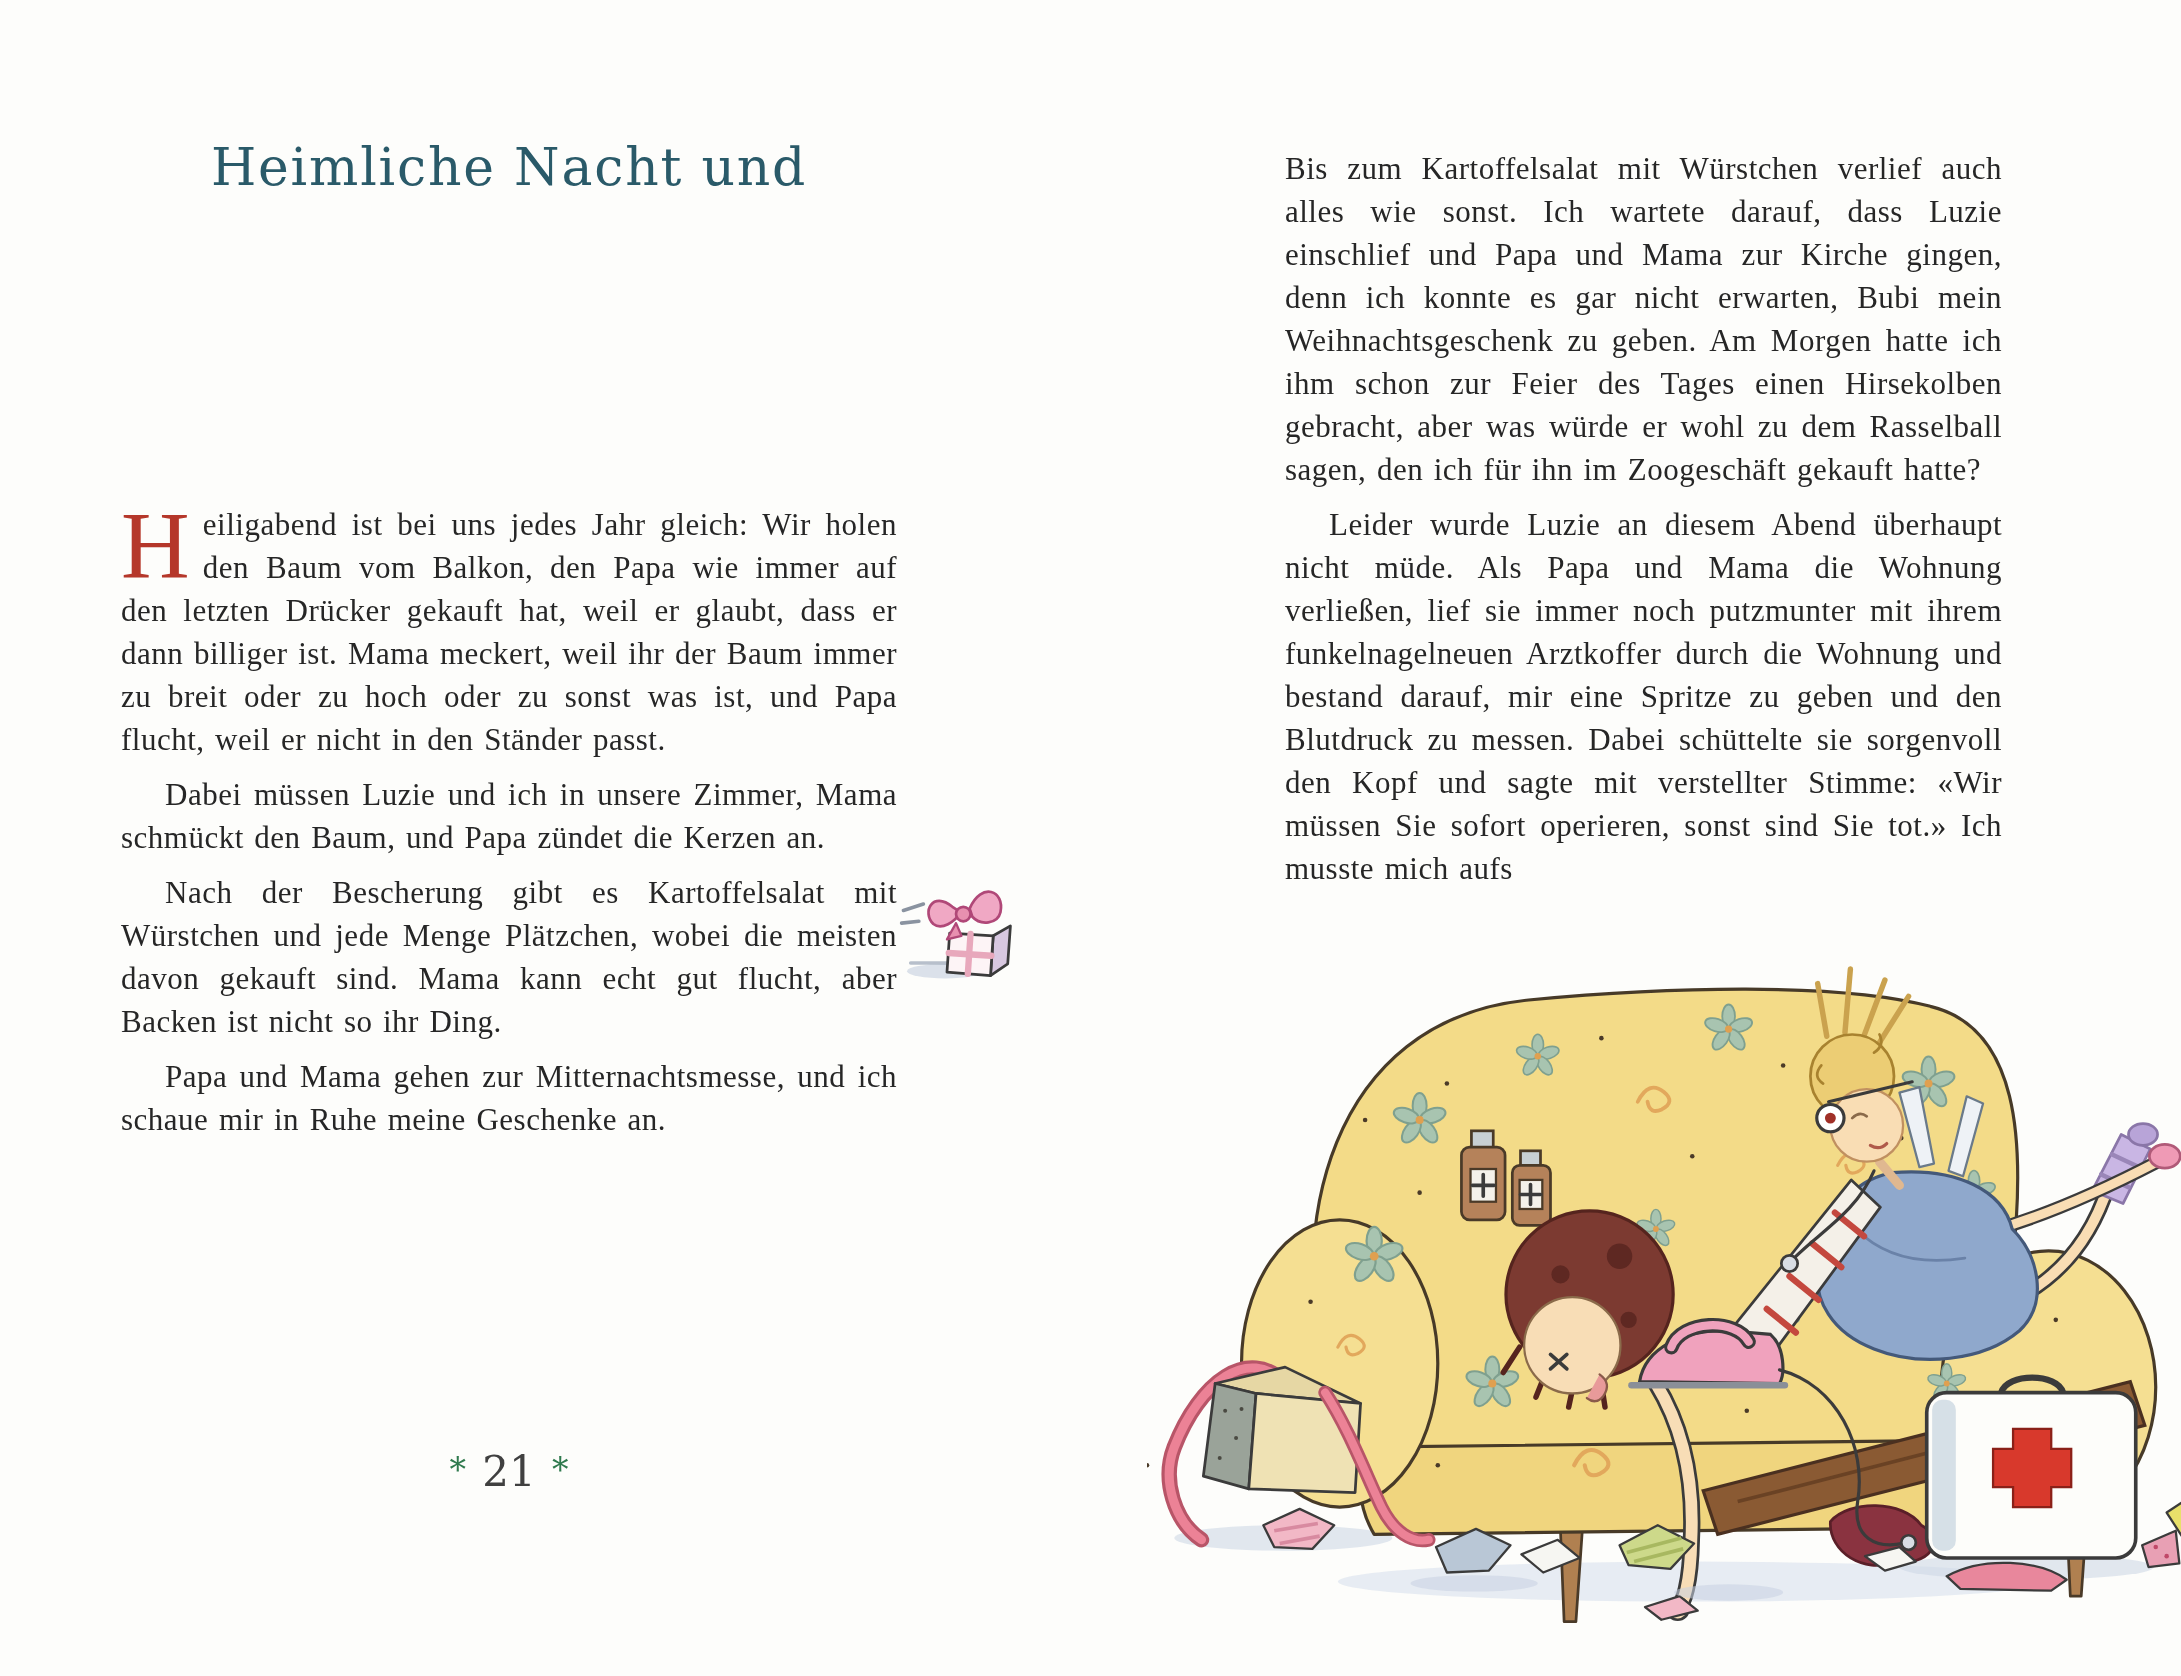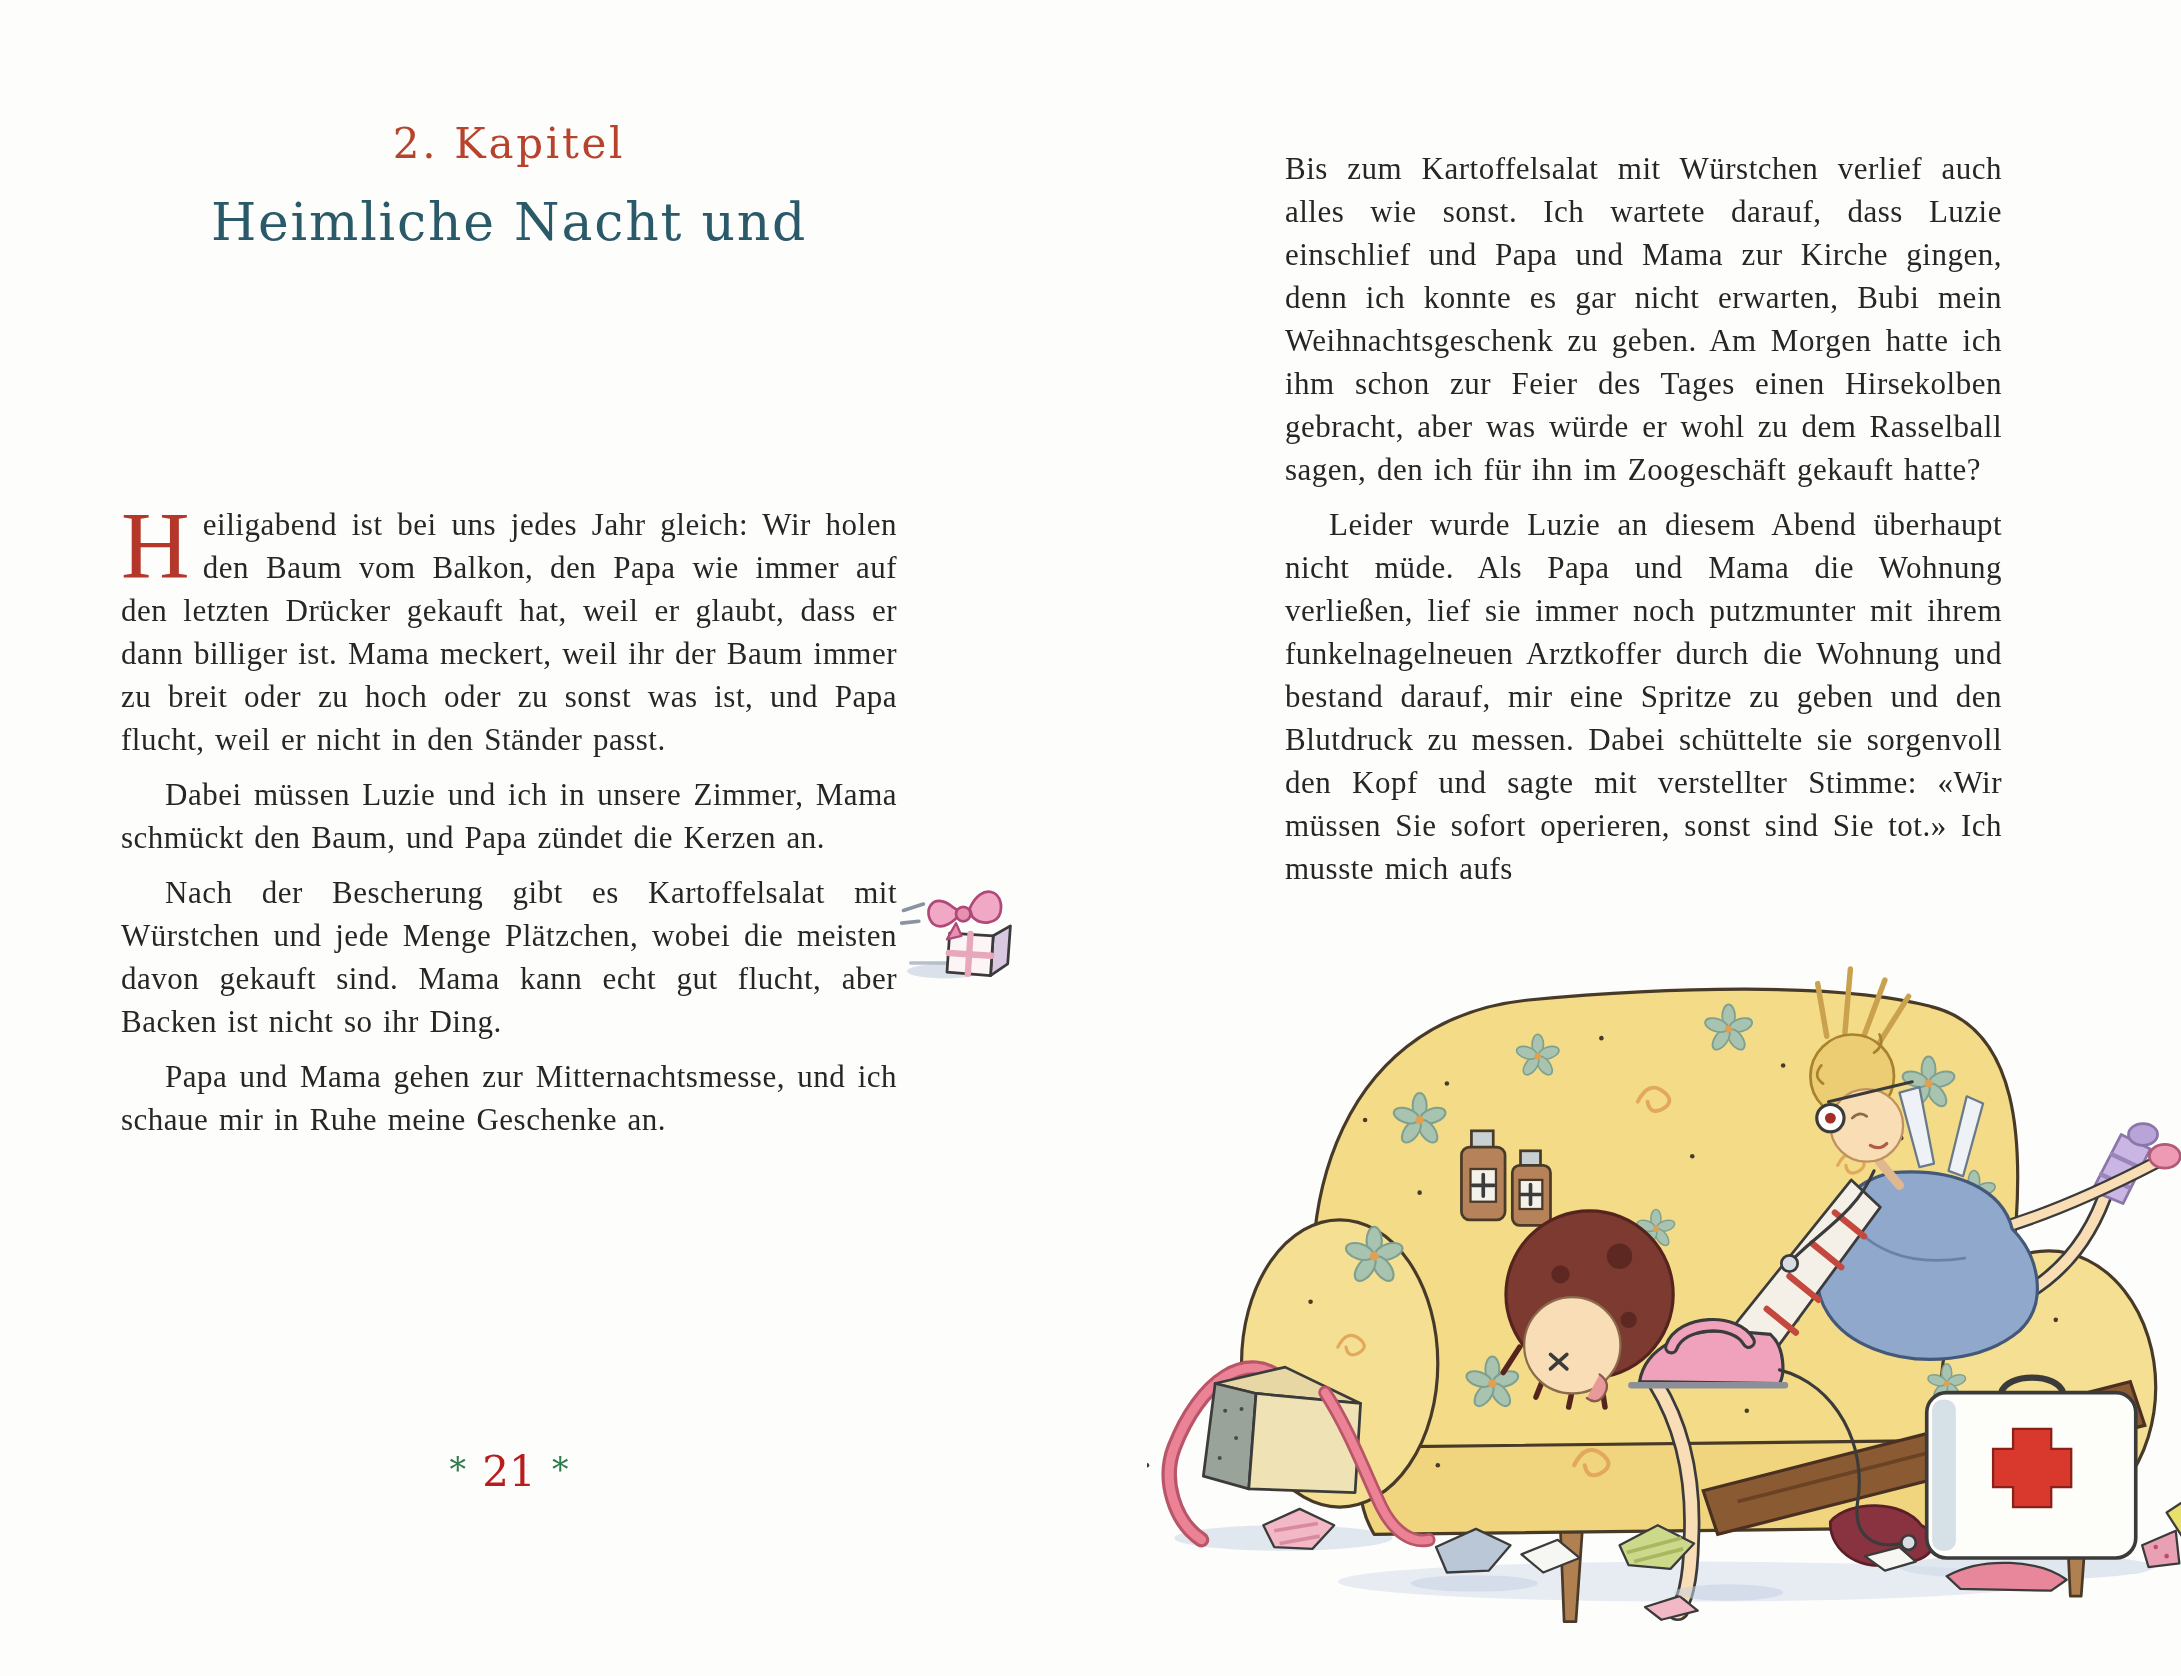--- a/index.html
+++ b/index.html
@@ -42,35 +42,34 @@
   }
   .page-number{
     position:absolute;left:109px;top:1447px;width:800px;
     text-align:center;
   }
   .page-number .ast{
     color:#2f7a4e;font-size:33px;vertical-align:5.5px;
     font-family:"DejaVu Serif", serif;
   }
   .page-number .num{
-    color:#b91c1c;font-size:42px;margin:0 16.4px;
+    color:#404040;font-size:42px;margin:0 16.4px;
     font-family:"DejaVu Serif", serif;
   }
   .gift-illu{position:absolute;left:898px;top:856px;width:136px;height:136px;}
   .scene-illu{position:absolute;left:1147px;top:956px;width:1036px;height:705px;}
 </style>
 </head>
 <body>
 
 <div>
 
   <section class="page">
 
     <div class="chapter-head">
-      <div class="chapter-label">2. Kapitel</div>
       <div class="chapter-title">
         <div>Heimliche Nacht und</div>
       </div>
     </div>
 
     <div class="body-text left-text">
       <p class="no-indent"><span class="dropcap">H</span><span>eiligabend ist bei uns jedes Jahr gleich: Wir holen den Baum vom Balkon, den Papa wie immer auf den letzten Drücker gekauft hat, weil er glaubt, dass er dann billiger ist. Mama meckert, weil ihr der Baum immer zu breit oder zu hoch oder zu sonst was ist, und Papa flucht, weil er nicht in den Ständer passt.</span></p>
       <p>Dabei müssen Luzie und ich in unsere Zimmer, Mama schmückt den Baum, und Papa zündet die Kerzen an.</p>
       <p>Nach der Bescherung gibt es Kartoffelsalat mit Würstchen und jede Menge Plätzchen, wobei die meisten davon gekauft sind. Mama kann echt gut flucht, aber Backen ist nicht so ihr Ding.</p>
       <p>Papa und Mama gehen zur Mitternachtsmesse, und ich schaue mir in Ruhe meine Geschenke an.</p>

